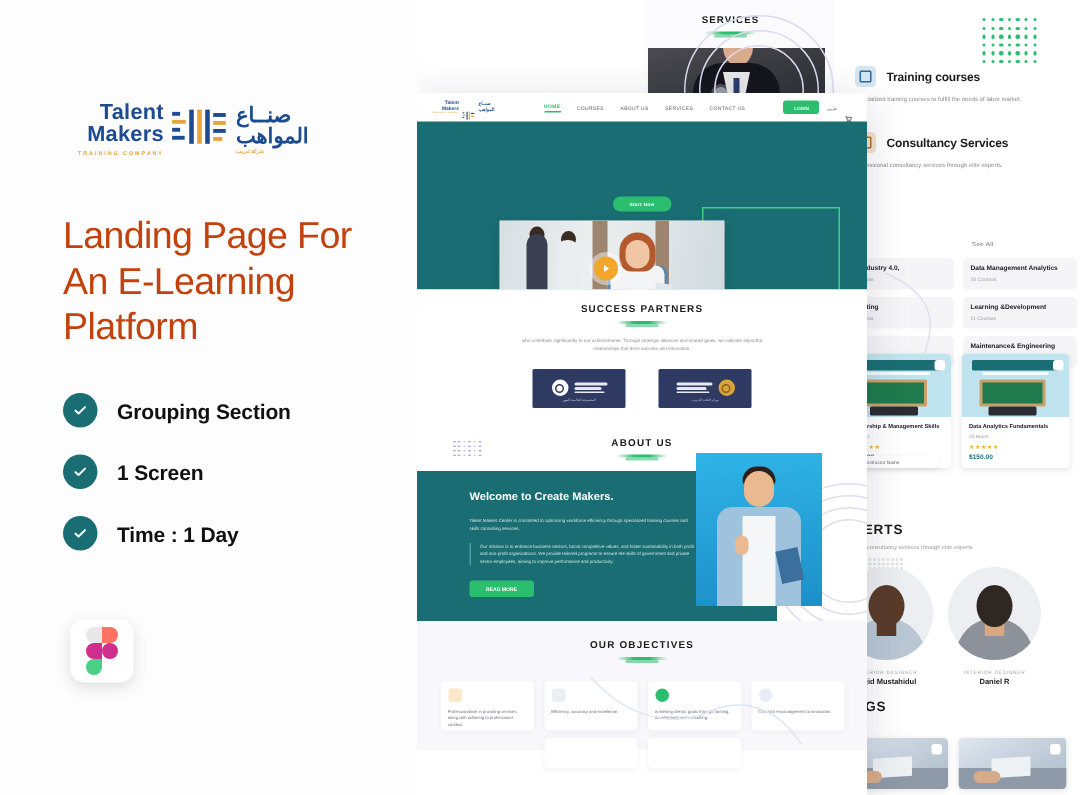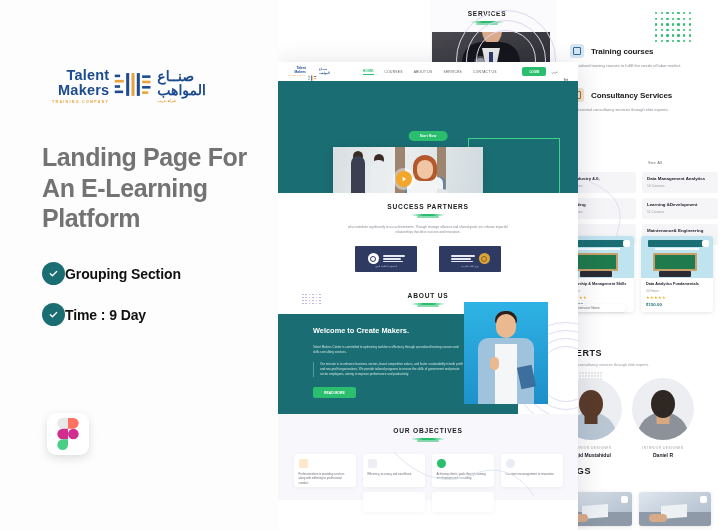--- a/index.html
+++ b/index.html
@@ -19,24 +19,24 @@
   .logo-l1 { font-size: 14.5px; font-weight: 700; color: #1c4b8f; letter-spacing: .2px; line-height: 1.05; }
   .logo-l2 { font-size: 14.5px; font-weight: 700; color: #1c4b8f; letter-spacing: .2px; line-height: 1.05; }
   .logo-sub { font-size: 3.6px; font-weight: 700; color: #e8a33d; letter-spacing: 1.3px; margin-top: 1.5px; }
   .logo-mark { width: 38px; height: 30px; position: relative; }
   .logo-ar { display: flex; flex-direction: column; align-items: flex-start; }
   .logo-ar1 { font-size: 14px; font-weight: 700; color: #1c4b8f; line-height: 1.05; direction: rtl; }
   .logo-ar2 { font-size: 14px; font-weight: 700; color: #1c4b8f; line-height: 1.05; direction: rtl; }
   .logo-arsub { font-size: 3.6px; font-weight: 700; color: #e8a33d; letter-spacing: 1px; margin-top: 1.5px; }
 
   .headline { position: absolute; left: 42px; top: 142px; width: 225px; font-size: 25px; line-height: 1.22;
-    font-weight: 700; color: #737373; letter-spacing: -0.4px; }
+    font-weight: 400; color: #c2410c; letter-spacing: -0.4px; }
 
   .feature-list { position: absolute; left: 42px; top: 262px; display: flex; flex-direction: column; gap: 18px; }
-  .feature-row { display: flex; align-items: center; }
+  .feature-row { display: flex; align-items: center; gap: 13px; }
   .check-badge { width: 23px; height: 23px; border-radius: 50%; background: #1a6e73; display: flex;
     align-items: center; justify-content: center; flex: 0 0 auto; }
   .check-badge svg { display: block; }
   .feature-label { font-size: 14px; font-weight: 700; color: #101010; letter-spacing: -0.1px; }
 
   .figma-card { position: absolute; left: 47px; top: 413px; width: 42px; height: 42px; border-radius: 9px;
     background: #ffffff; box-shadow: 0 3px 10px rgba(0,0,0,0.13); display: flex; align-items: center; justify-content: center; }
 
   
   .bg-right { position: absolute; left: 430px; top: 0; width: 290px; height: 530px; background: #fbfbfd; }
@@ -785,21 +785,29 @@
             </svg>
         </span>
         <span class="feature-label">Grouping Section</span>
       </div>
       <div class="feature-row">
         <span class="check-badge">
           <svg viewBox="0 0 16 16" width="11" height="11" fill="none" stroke="#ffffff" stroke-width="1.9" stroke-linecap="round" stroke-linejoin="round">
               <path d="M3.4 8.4 L6.4 11.2 L12.6 5"></path>
             </svg>
         </span>
-        <span class="feature-label">Time : 9 Day</span>
+        <span class="feature-label">1 Screen</span>
+      </div>
+      <div class="feature-row">
+        <span class="check-badge">
+          <svg viewBox="0 0 16 16" width="11" height="11" fill="none" stroke="#ffffff" stroke-width="1.9" stroke-linecap="round" stroke-linejoin="round">
+              <path d="M3.4 8.4 L6.4 11.2 L12.6 5"></path>
+            </svg>
+        </span>
+        <span class="feature-label">Time : 1 Day</span>
       </div>
     </div>
 
     <div class="figma-card">
       <svg viewBox="0 0 24 36" width="22" height="32">
         <path d="M6 0h6v12H6a6 6 0 0 1 0-12z" fill="#E8E8E8"></path>
         <path d="M12 0h6a6 6 0 0 1 0 12h-6V0z" fill="#FF7262"></path>
         <path d="M6 12h6v12H6a6 6 0 0 1 0-12z" fill="#CF2E8E"></path>
         <circle cx="18" cy="18" r="6" fill="#CF2E8E"></circle>
         <path d="M6 24h6v6a6 6 0 1 1-6-6z" fill="#4ACF84"></path>

